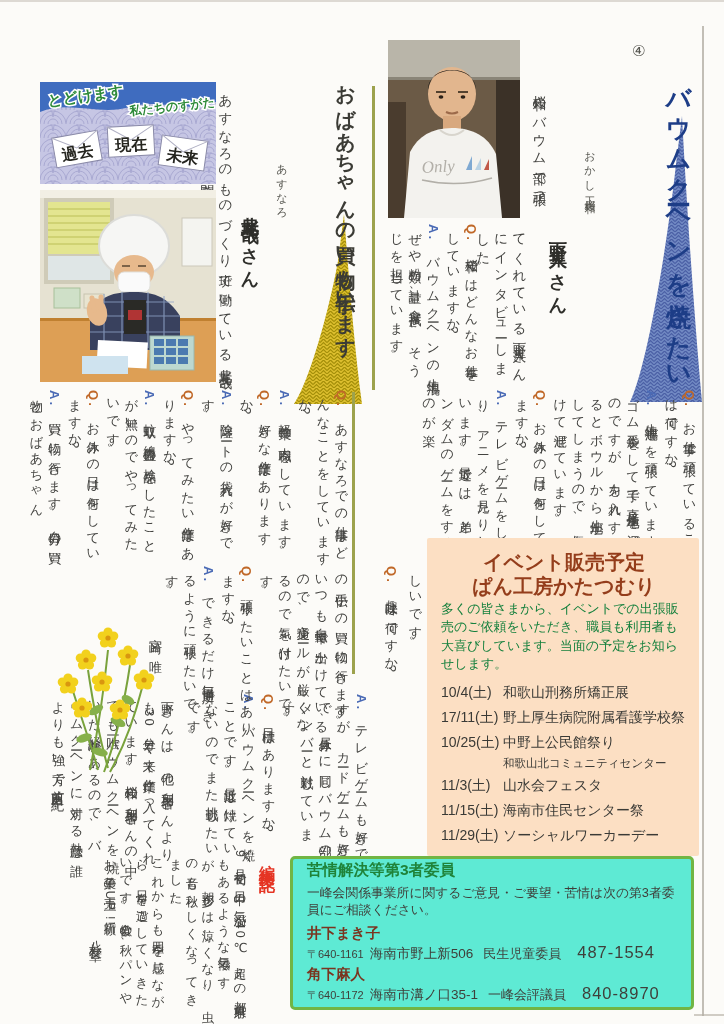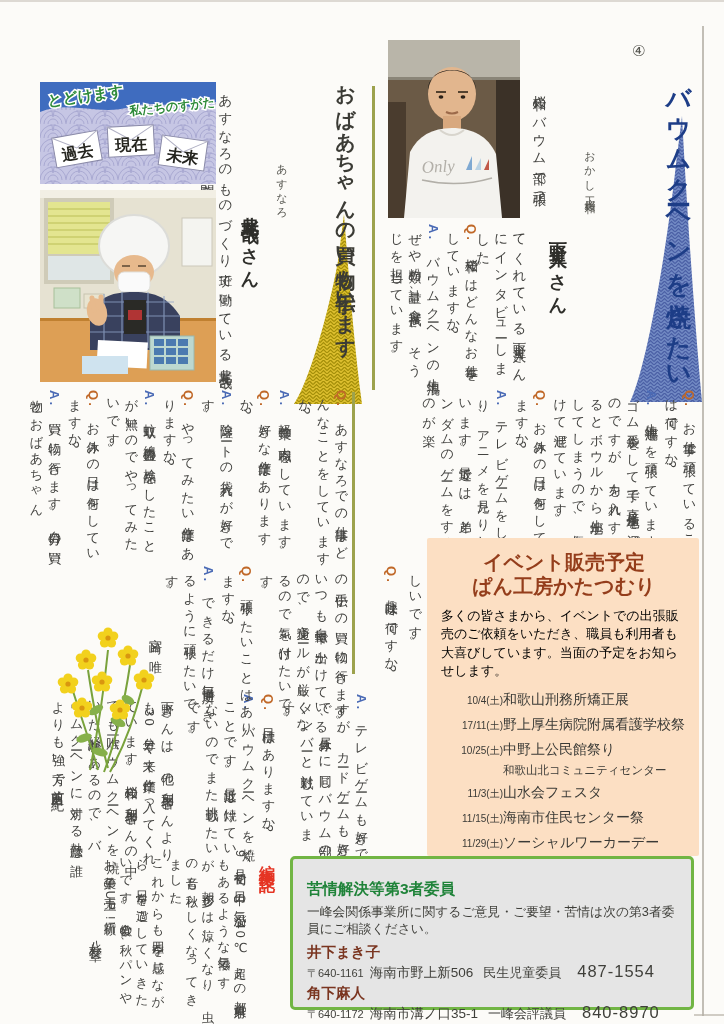--- a/index.html
+++ b/index.html
@@ -32,30 +32,30 @@
                font-size:18px;letter-spacing:3px;color:#2e2e2a;}
   .lead{font-size:13.5px;letter-spacing:2.5px;line-height:1.35;color:#434340;}
   .author{font-size:13px;letter-spacing:3px;color:#434340;}
   .divider{position:absolute;width:3px;background:#9da24d;}
   .pagenum{font-size:15px;color:#55554f;}
 
   
   .event-box{position:absolute;left:427px;top:538px;width:272px;height:318px;
              background:#fcdfc3;border-radius:2px;padding:12px 12px 8px 14px;box-sizing:border-box;}
   .event-title{text-align:center;font-size:20px;line-height:1.2;font-weight:bold;color:#943d1b;}
-  .event-intro{margin-top:9px;font-size:13px;line-height:1.42;color:#000000;}
+  .event-intro{margin-top:2px;font-size:13px;line-height:1.42;color:#15803d;}
   .event-list{margin-top:10px;}
   .event-row{display:flex;align-items:baseline;margin-bottom:7px;color:#3a3a36;}
-  .event-date{width:62px;font-size:10px;flex:none;text-align:right;}
+  .event-date{width:62px;font-size:14px;flex:none;}
   .event-name{font-size:14px;}
   .event-note{margin:-3px 0 6px 62px;font-size:11.5px;color:#3a3a36;}
 
   
   .complaint-box{position:absolute;left:290px;top:856px;width:404px;height:154px;box-sizing:border-box;
-                 background:#e5e5e5;border:3px solid #71b544;border-radius:5px;padding:20px 14px;}
+                 background:#5eead4;border:3px solid #71b544;border-radius:5px;padding:1px 14px;}
   .complaint-title{font-size:15.5px;font-weight:bold;color:#1f8339;}
   .complaint-body{margin:3px 0 5px;font-size:12.8px;line-height:1.35;color:#3f3f3a;}
   .member-name{font-size:14.5px;font-weight:bold;color:#7a3520;margin-top:2px;}
   .member-detail{font-size:13.5px;color:#3f3f3a;}
   .m-postal{font-size:11px;margin-right:6px;}
   .m-addr{margin-right:10px;}
   .m-role{font-size:13px;margin-right:16px;}
   .m-phone{font-size:16.5px;letter-spacing:1px;}
 
   

